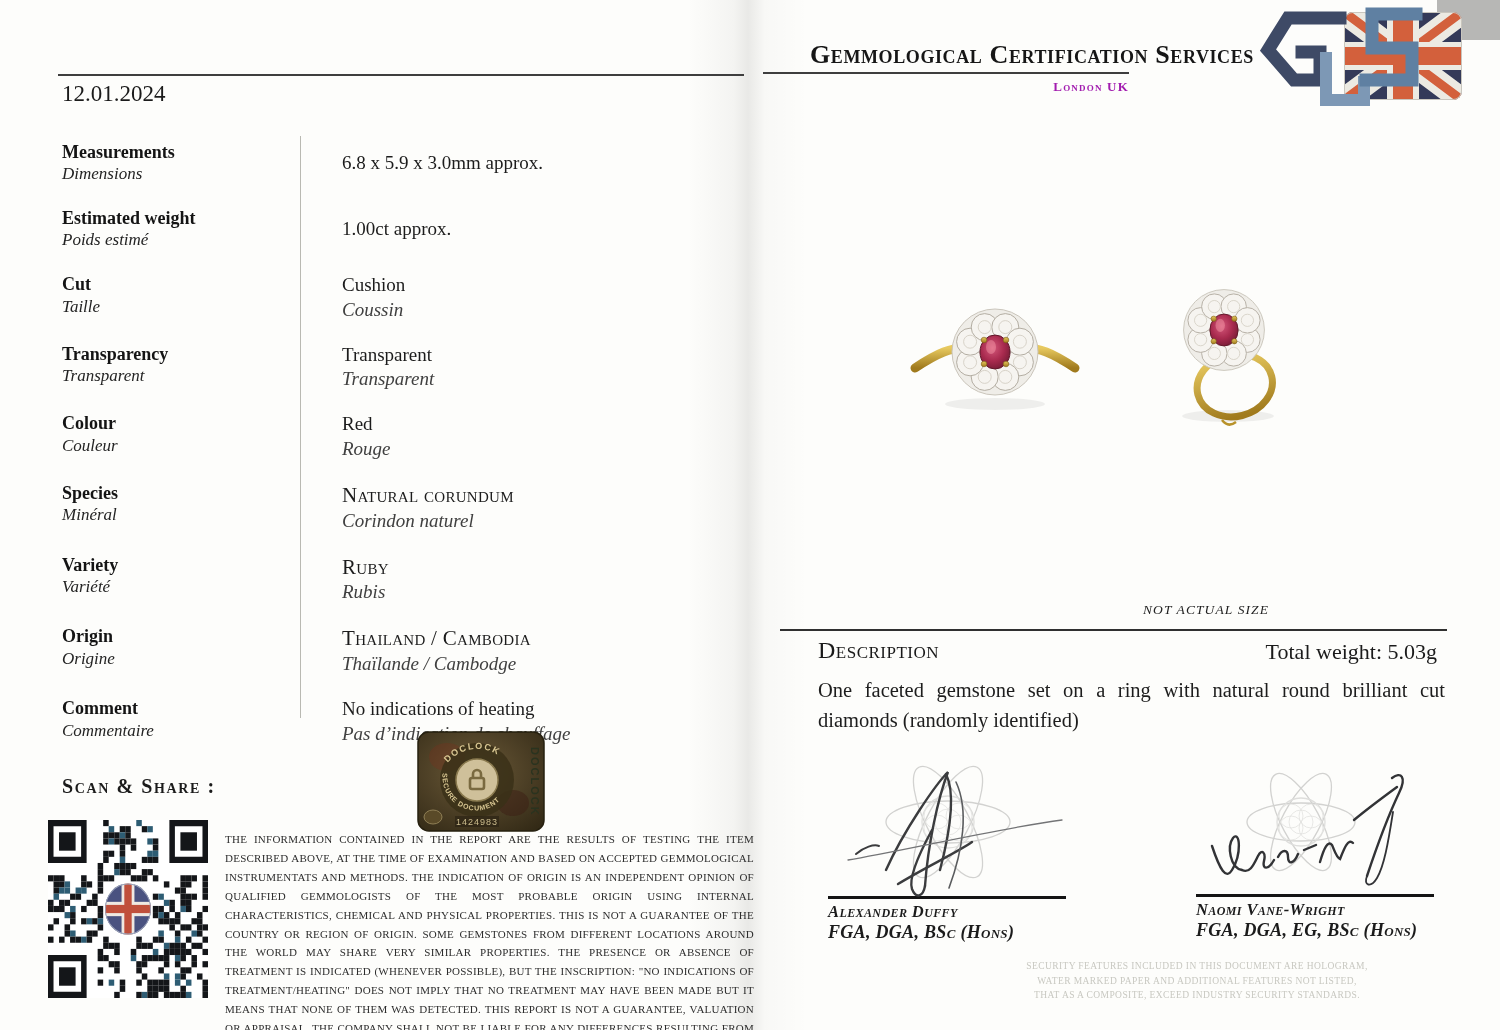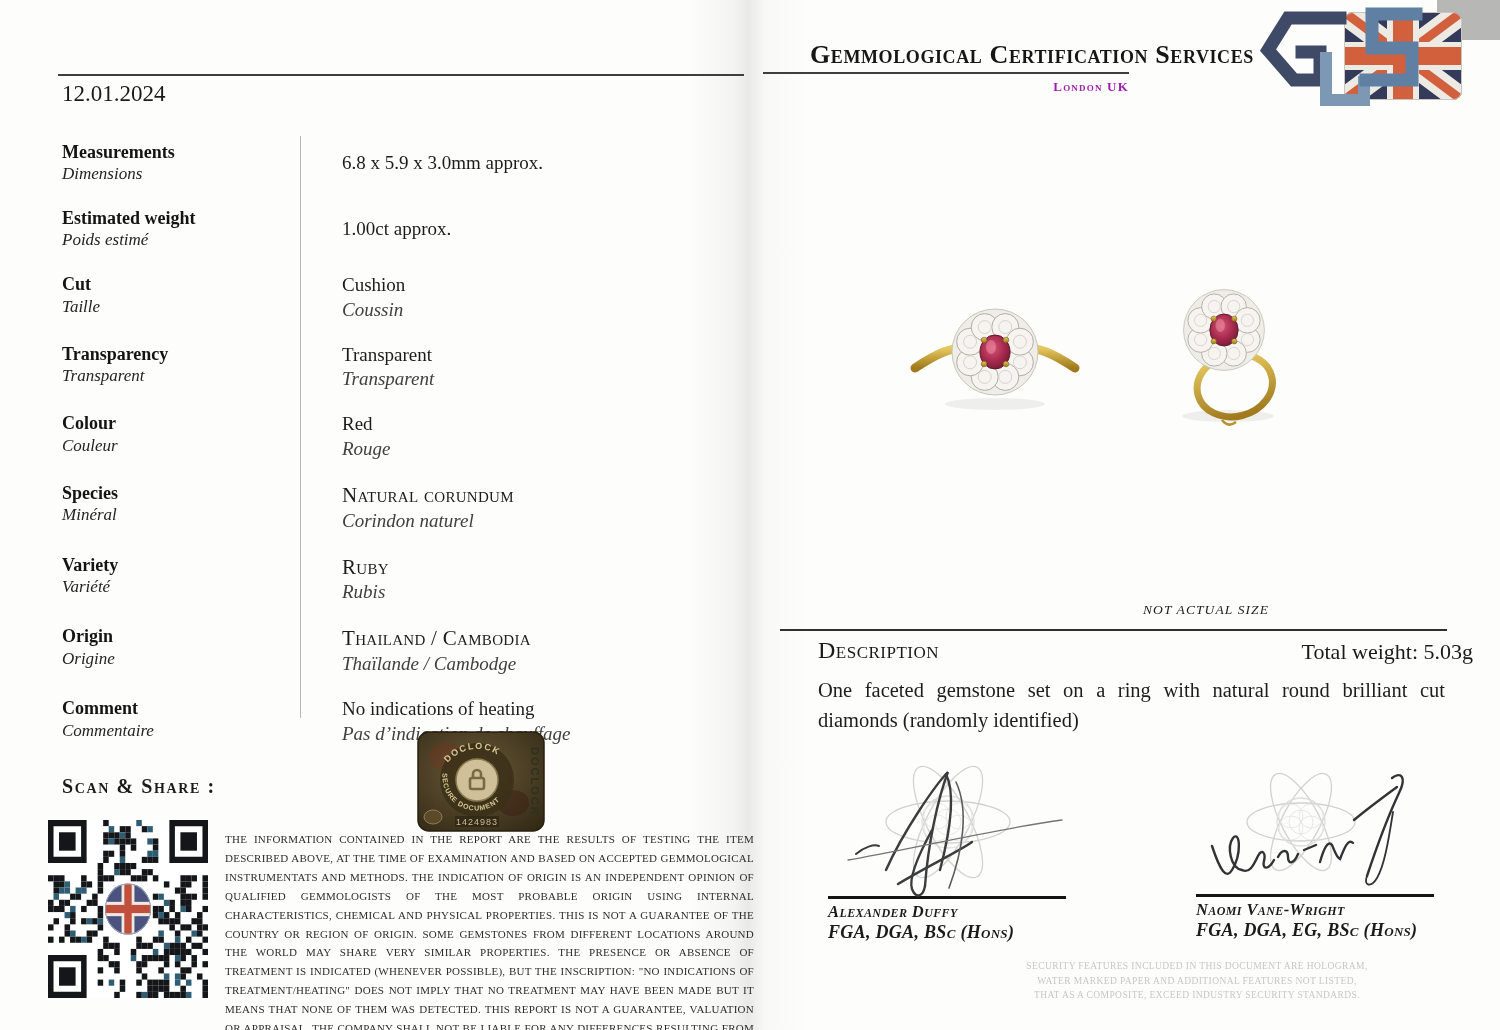--- a/index.html
+++ b/index.html
@@ -50,21 +50,21 @@
   .disclaimer{position:absolute;left:225px;top:830px;width:529px;font-size:11px;line-height:18.9px;
               text-align:justify;color:#2d2d2d;letter-spacing:.25px;}
 
   
   .rings{position:absolute;left:898px;top:280px;width:442px;height:158px;}
   .not-actual{position:absolute;left:1143px;top:602px;width:300px;text-align:left;
               font-size:13.5px;letter-spacing:1.1px;color:#222;font-style:italic;}
   .desc-rule{position:absolute;left:780px;top:629px;width:667px;height:2px;background:#303030;}
   .desc-head{position:absolute;left:818px;top:637px;font-size:24px;font-variant:small-caps;
              letter-spacing:.5px;color:#191919;}
-  .total-weight{position:absolute;left:1173px;top:639px;width:300px;text-align:right;font-size:22px;}
+  .total-weight{position:absolute;left:1137px;top:639px;width:300px;text-align:right;font-size:22px;}
   .desc-body{position:absolute;left:818px;top:676px;width:627px;font-size:20.5px;line-height:1.45;
              text-align:justify;color:#1d1d1d;}
 
   
   .sig{position:absolute;width:238px;text-align:left;font-style:italic;}
   .sig-a{left:828px;top:756px;}
   .sig-b{left:1196px;top:754px;}
   .sig svg{display:block;width:238px;height:146px;}
   .sig .line{border-top:3px solid #141414;margin-top:-6px;}
   .sig .nm{margin-top:3px;font-size:16.5px;font-weight:bold;font-variant:small-caps;letter-spacing:.4px;}

